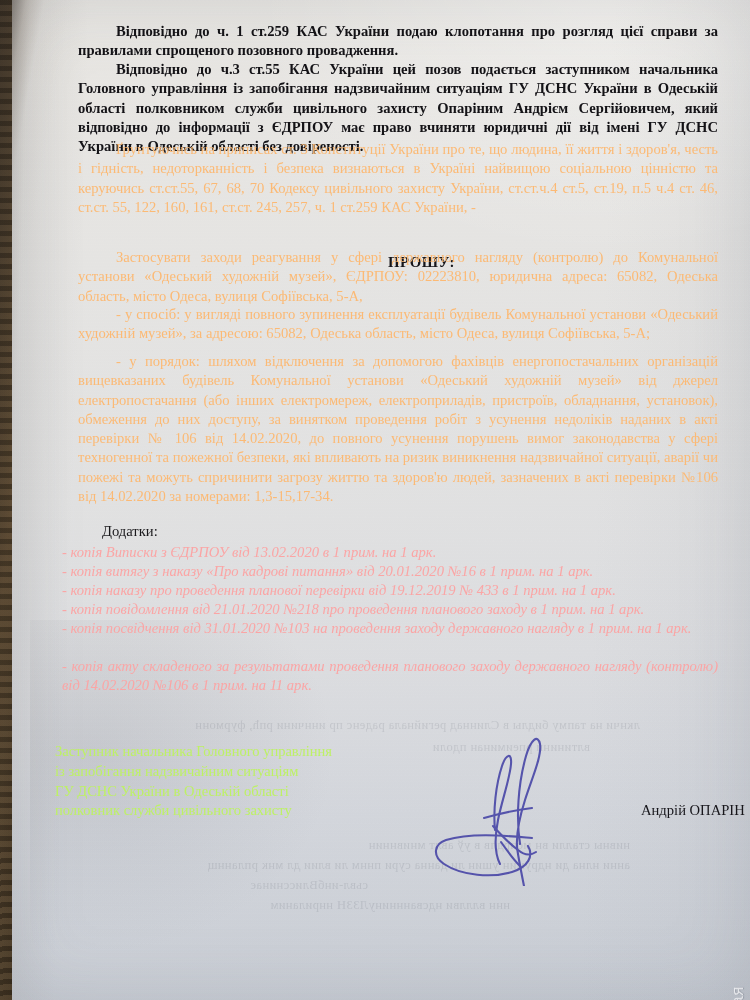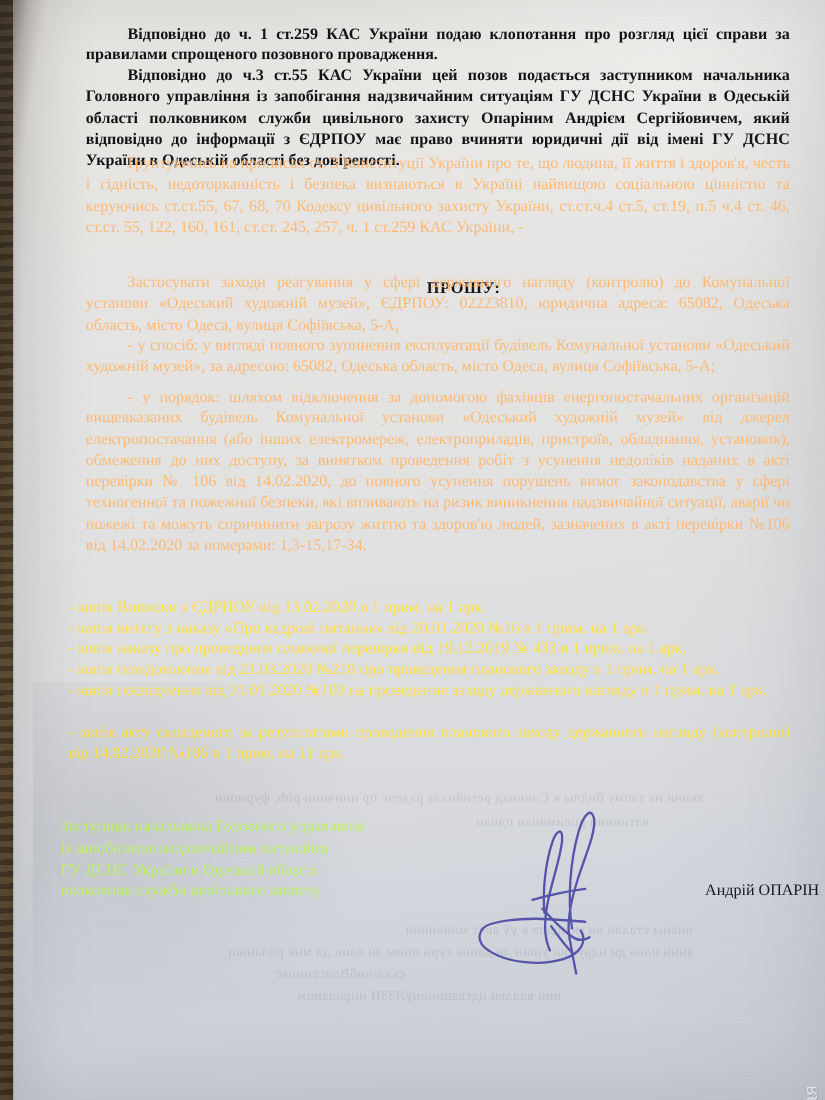--- a/index.html
+++ b/index.html
@@ -122,23 +122,24 @@
   .list-head {
     position: absolute;
     font-size: 14.6px;
     color: #18171a;
     text-indent: 40px;
   }
 
   .listitem {
     position: absolute;
     text-align: justify;
-    color: #fde047;
+    color: #fca5a5;
     font-size: 14.6px;
     line-height: 19.4px;
+    font-style: italic;
   }
 
   .sig-block {
     position: absolute;
     left: 55px;
     top: 742px;
     color: #bef264;
     font-size: 14.5px;
     line-height: 19.8px;
     white-space: pre-line;
@@ -231,28 +232,29 @@
     <div class="para" style="left:78px; top:140px; width:640px;">Ґрунтуючись на приписах ст. 3 Конституції України про те, що людина, її життя і здоров'я, честь і гідність, недоторканність і безпека визнаються в Україні найвищою соціальною цінністю та керуючись ст.ст.55, 67, 68, 70 Кодексу цивільного захисту України, ст.ст.ч.4 ст.5, ст.19, п.5 ч.4 ст. 46, ст.ст. 55, 122, 160, 161, ст.ст. 245, 257, ч. 1 ст.259  КАС України, -</div>
 
     <div class="center-head" style="left:388px; top:221px;">ПРОШУ:</div>
 
     <div class="para" style="left:78px; top:248px; width:640px;">Застосувати заходи реагування у сфері державного нагляду (контролю) до Комунальної установи «Одеський художній музей», ЄДРПОУ: 02223810, юридична адреса: 65082, Одеська область, місто Одеса, вулиця Софіївська, 5-А,</div>
 
     <div class="para" style="left:78px; top:305px; width:640px;">- у спосіб: у вигляді повного зупинення експлуатації будівель Комунальної установи «Одеський художній музей», за адресою: 65082, Одеська область, місто Одеса, вулиця Софіївська, 5-А;</div>
 
     <div class="para" style="left:78px; top:352px; width:640px;">- у порядок: шляхом відключення за допомогою фахівців енергопостачальних організацій вищевказаних будівель Комунальної установи «Одеський художній музей» від джерел електропостачання (або інших електромереж, електроприладів, пристроїв, обладнання, установок), обмеження до них доступу, за винятком проведення робіт з усунення недоліків наданих в акті перевірки № 106 від 14.02.2020, до повного усунення порушень вимог законодавства у сфері техногенної та пожежної безпеки, які впливають на ризик виникнення надзвичайної ситуації, аварії чи пожежі та можуть спричинити загрозу життю та здоров'ю людей, зазначених в акті перевірки №106 від 14.02.2020 за номерами:  1,3-15,17-34.</div>
 
+    <div class="list-head" style="left:62px; top:523px; width:400px;">Додатки:</div>
 
     <div class="listitem" style="left:62px; top:543px; width:656px;">- копія Виписки з ЄДРПОУ від 13.02.2020 в 1 прим. на 1 арк.</div>
 
     <div class="listitem" style="left:62px; top:562px; width:656px;">- копія витягу з наказу «Про кадрові питання» від 20.01.2020 №16 в 1 прим. на 1 арк.</div>
 
     <div class="listitem" style="left:62px; top:581px; width:656px;">- копія наказу про проведення планової перевірки від 19.12.2019 № 433 в 1 прим. на 1 арк.</div>
 
-    <div class="listitem" style="left:62px; top:600px; width:656px;">- копія повідомлення від 21.03.2020 №218 про проведення планового заходу в 1 прим. на 1 арк.</div>
+    <div class="listitem" style="left:62px; top:600px; width:656px;">- копія повідомлення від 21.01.2020 №218 про проведення планового заходу в 1 прим. на 1 арк.</div>
 
     <div class="listitem" style="left:62px; top:619px; width:656px;">- копія посвідчення від 31.01.2020 №103 на проведення заходу державного нагляду в 1 прим. на 1 арк.</div>
 
     <div class="listitem" style="left:62px; top:657px; width:656px; text-align:justify;">- копія акту складеного за результатами проведення планового заходу державного нагляду (контролю) від 14.02.2020 №106 в 1 прим. на 11 арк.</div>
 
     <div class="sig-block">Заступник начальника Головного управління
 із запобігання надзвичайним ситуаціям
 ГУ ДСНС України в Одеській області
 полковник служби цивільного захисту</div>
 

